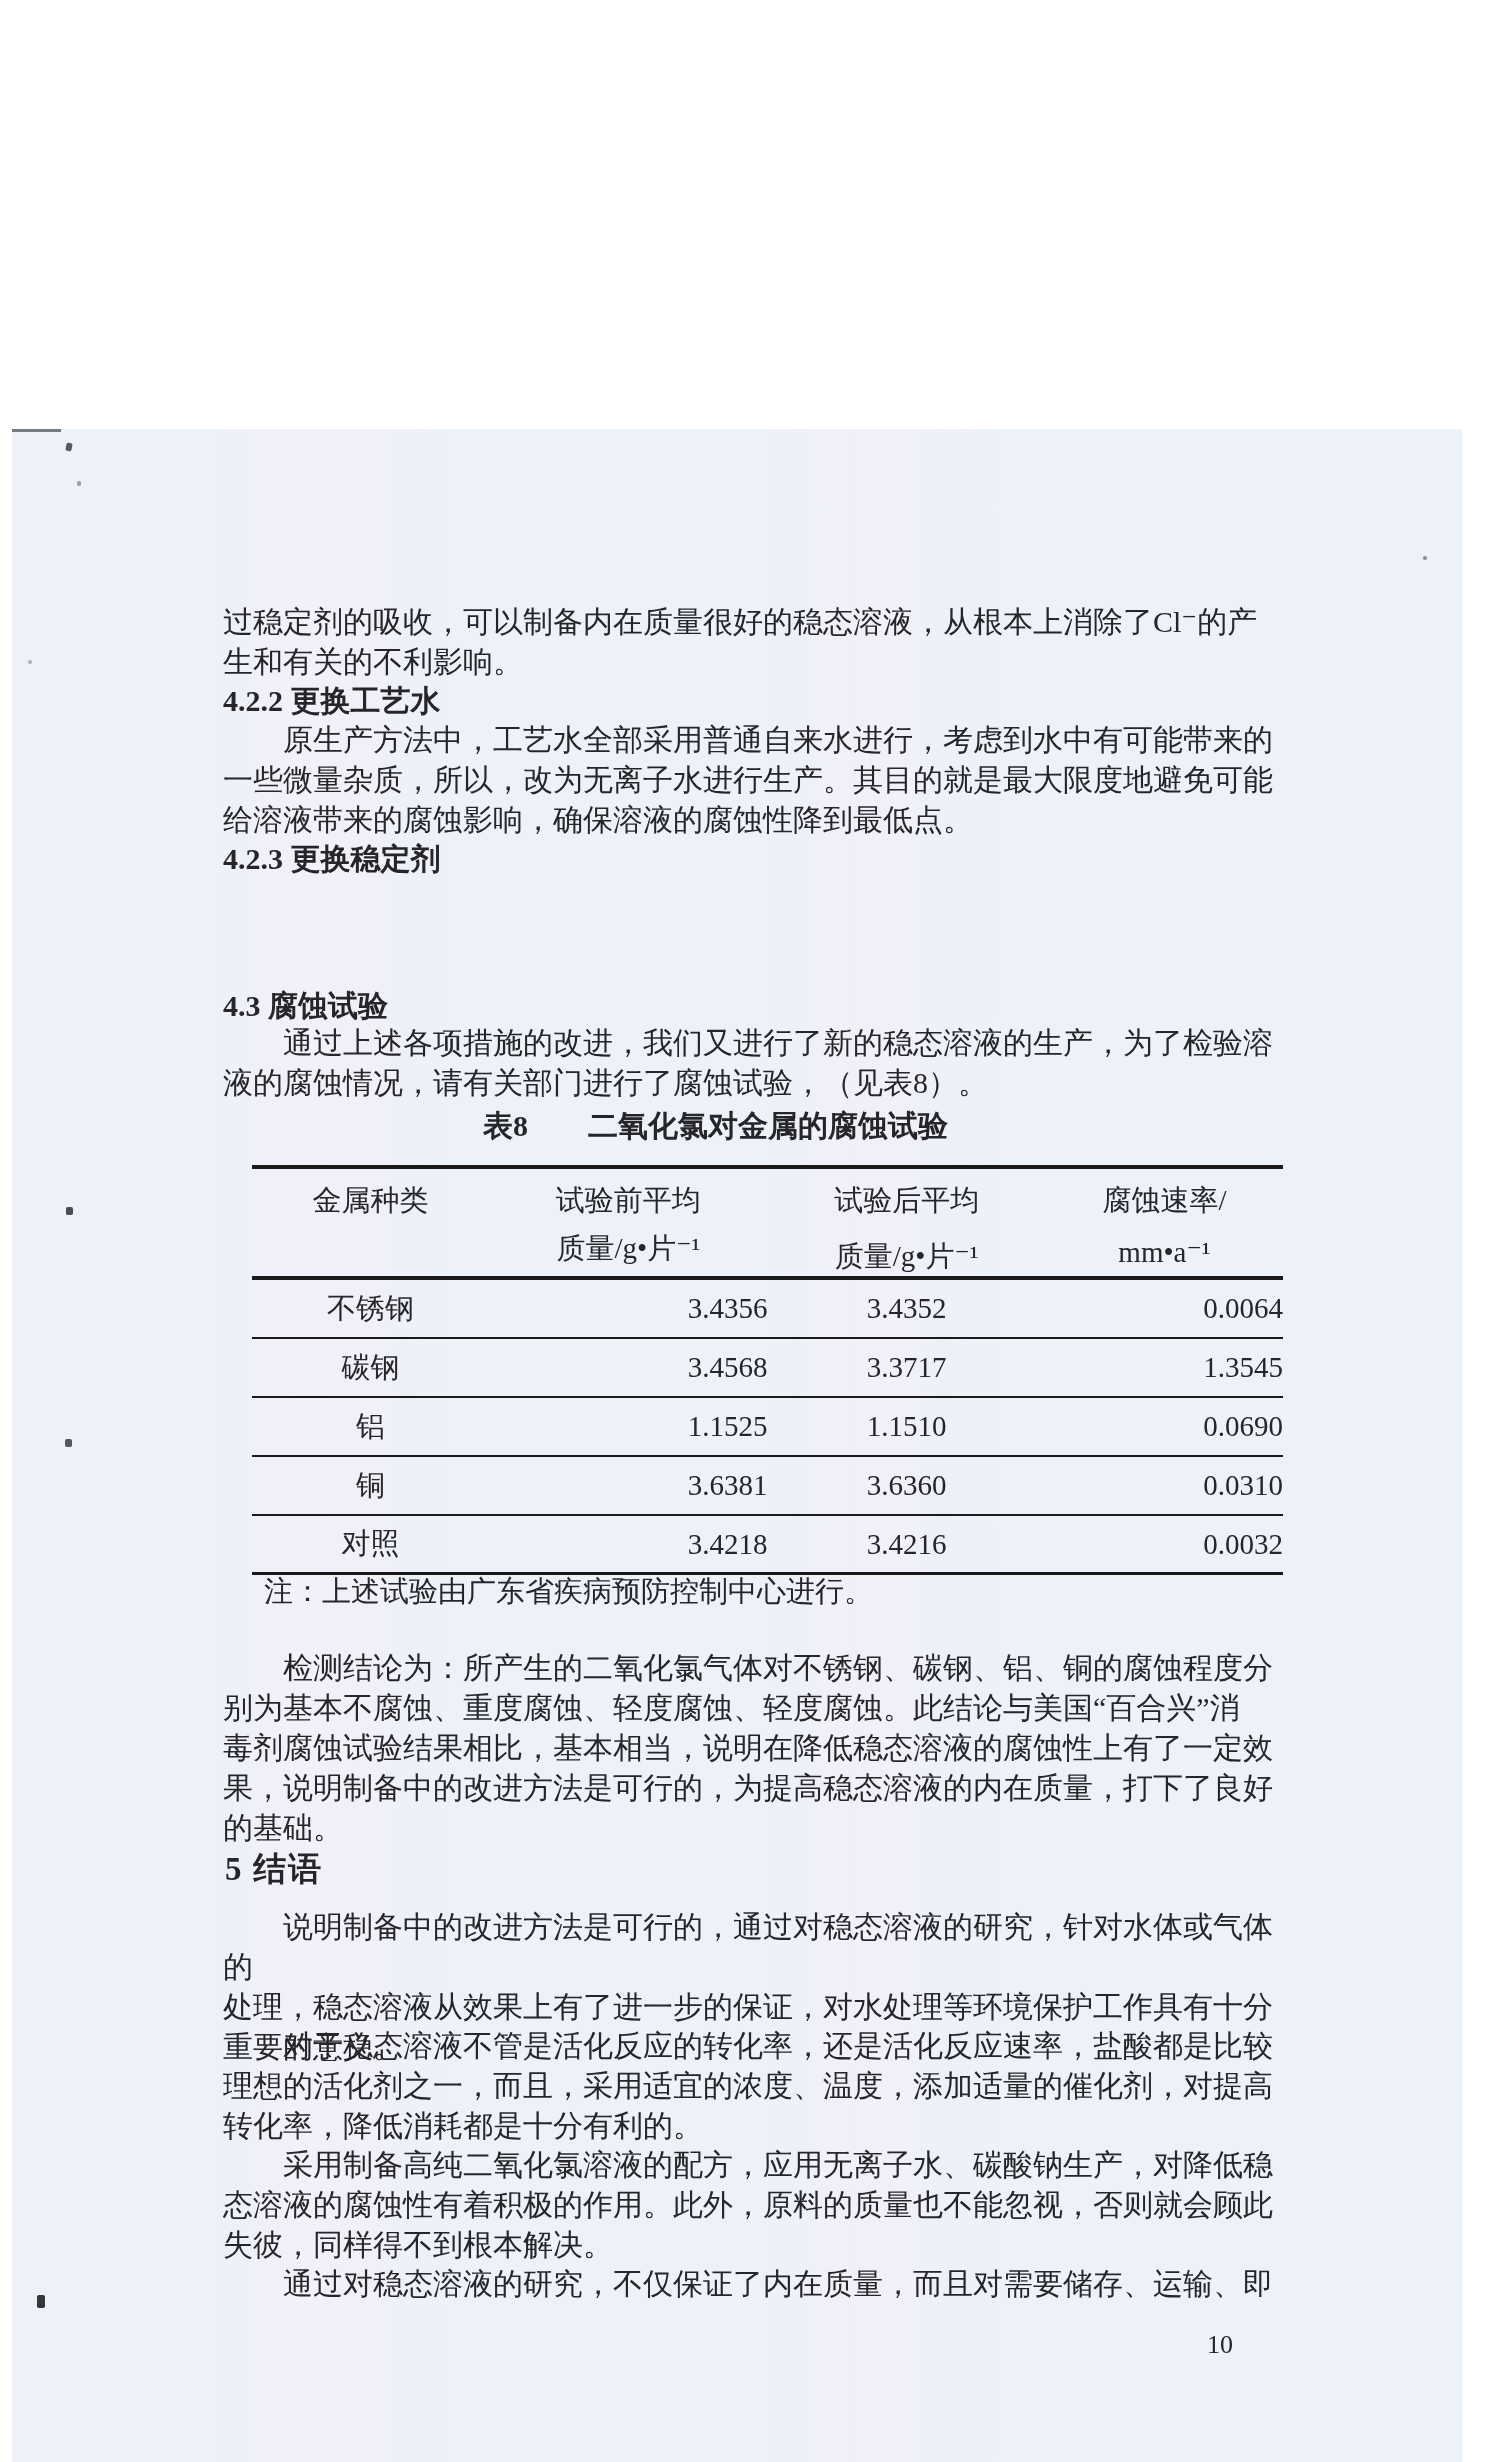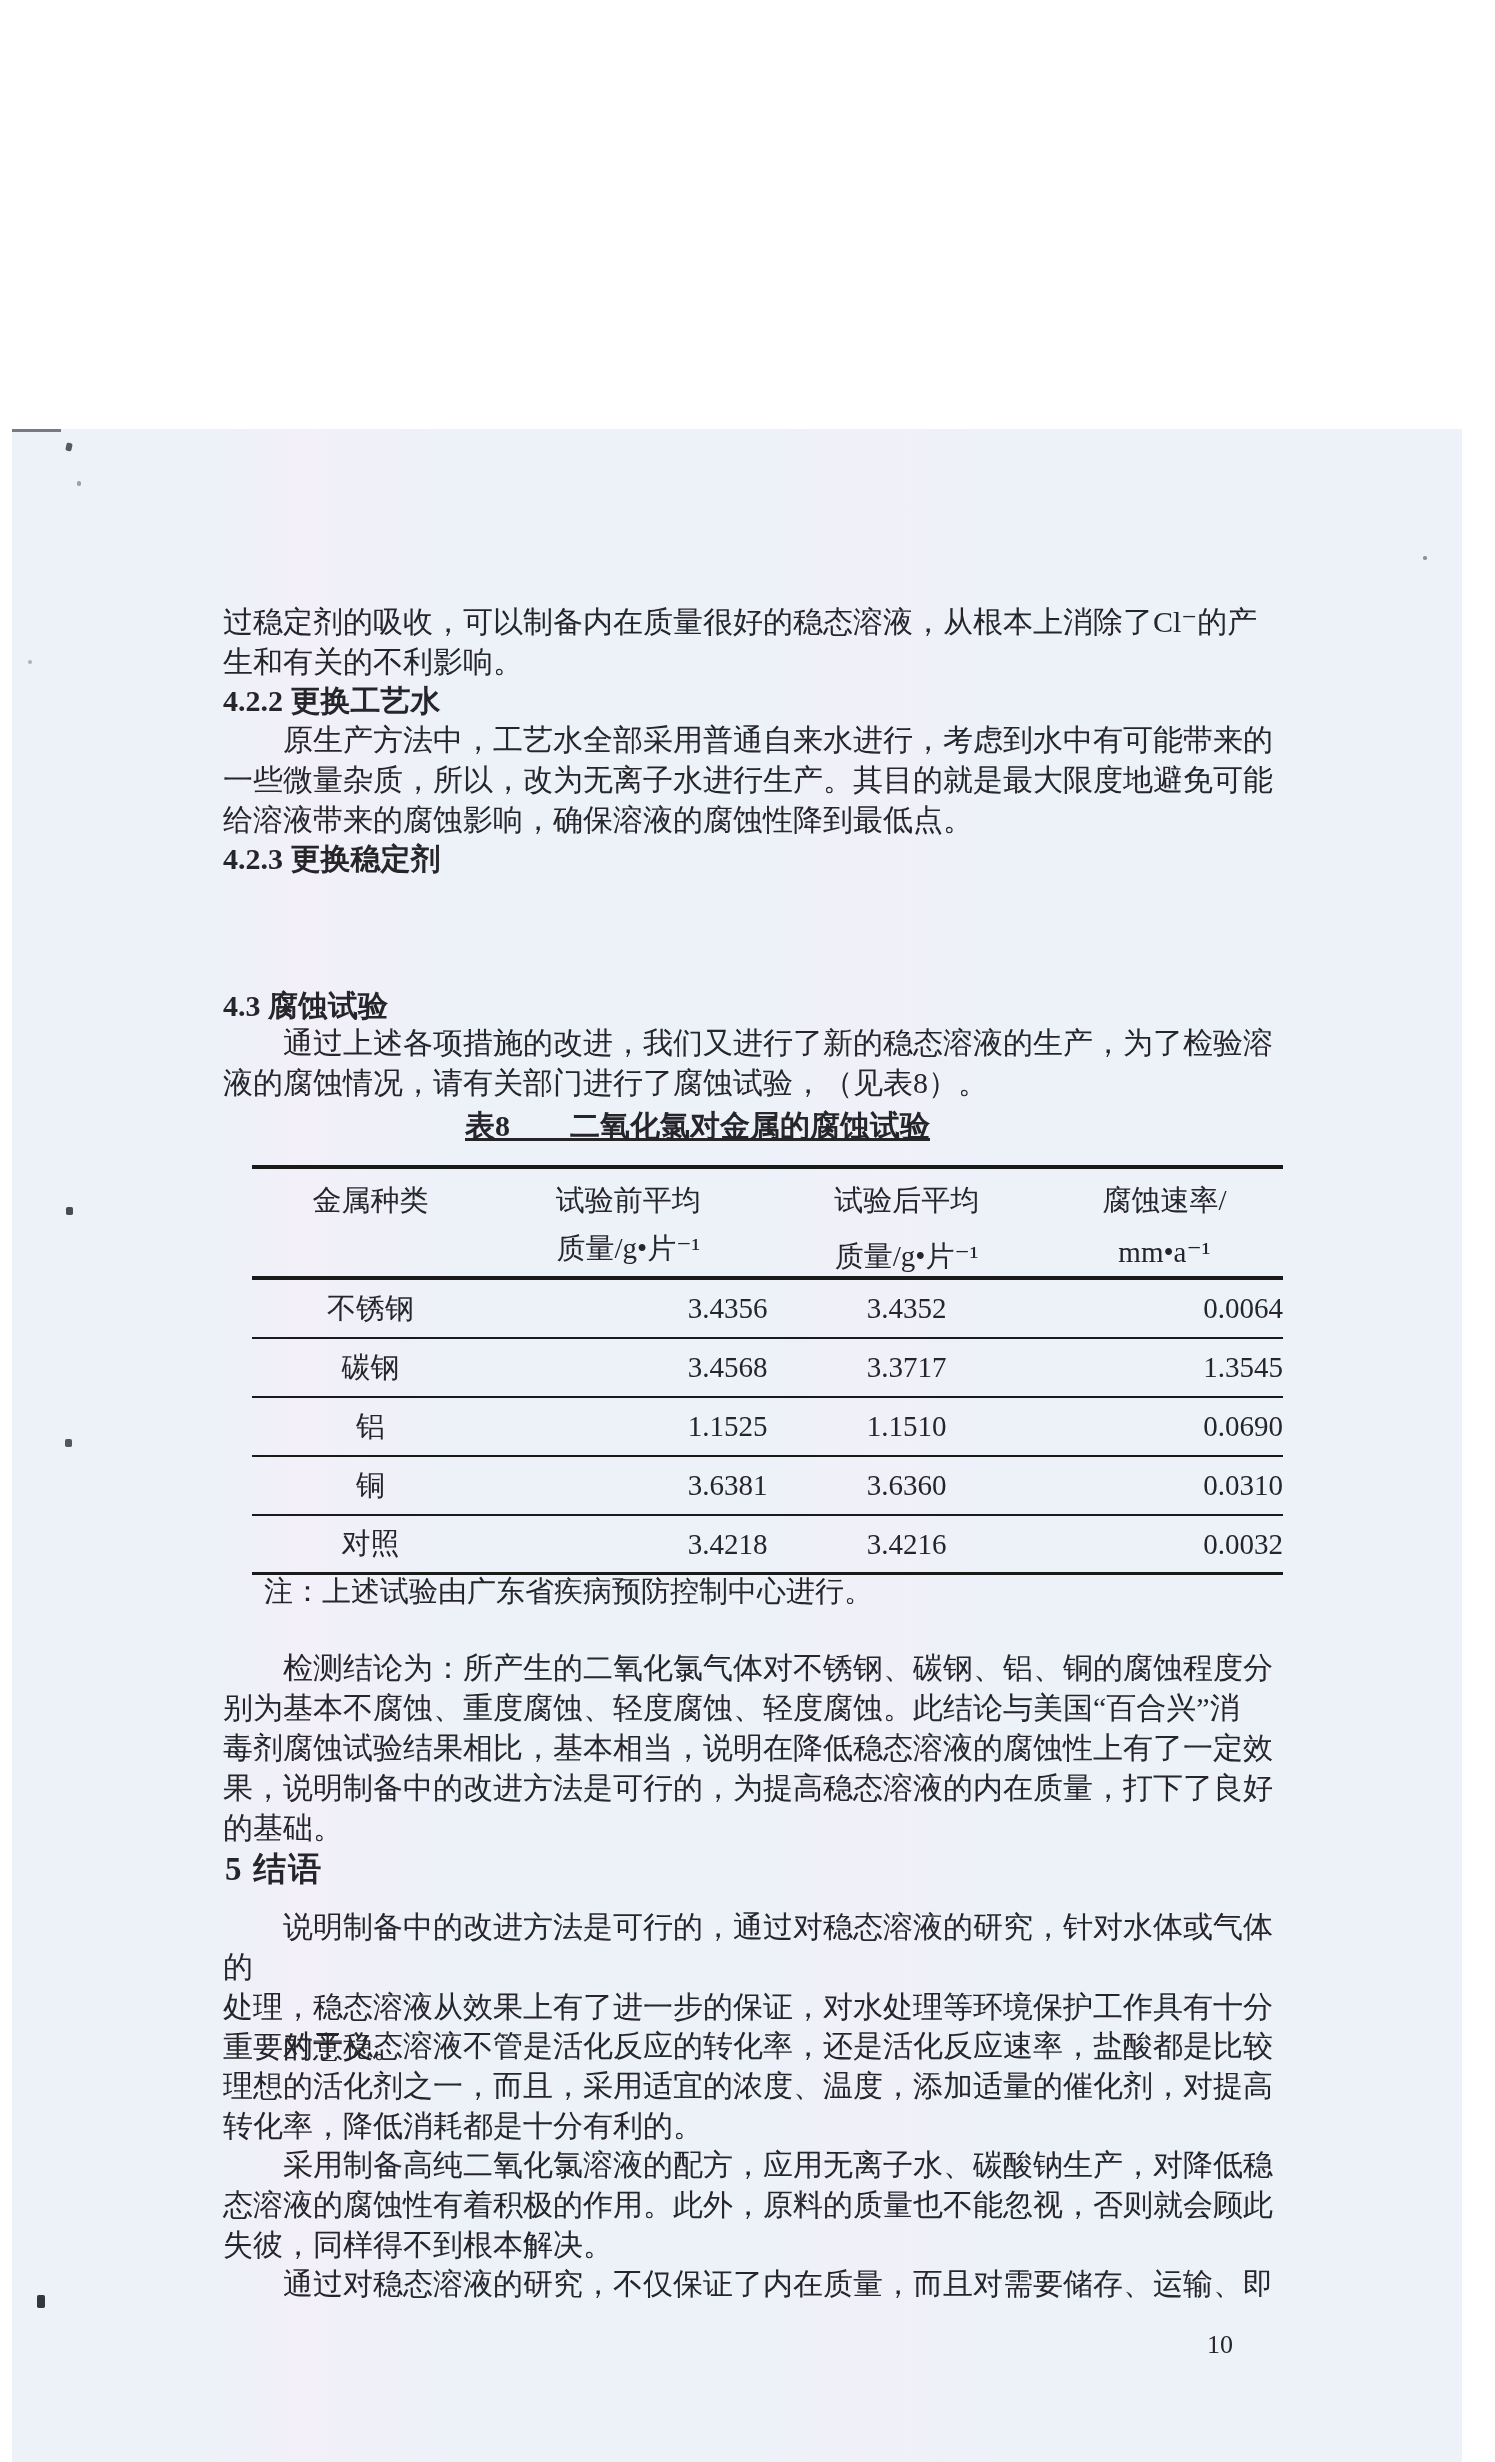--- a/index.html
+++ b/index.html
@@ -29,21 +29,21 @@
   .s6 { left:37px;  top:2295px; width:8px; height:13px; background:#35373b; }
   .s7 { left:1423px;top:556px;  width:4.4px; height:4.4px;  background:#8a8e98; }
 
   .txt {
     position:absolute; left:223px; width:1055px;
     font-size:30px; line-height:40px; white-space:pre-line;
     color:#26262a;
   }
   .heading { font-weight:bold; }
 
-  .caption { position:absolute; left:465px; top:1106px; font-size:30px; line-height:40px; font-weight:bold;text-decoration:underline; }
+  .caption { position:absolute; left:483px; top:1106px; font-size:30px; line-height:40px; font-weight:bold; }
 
   .tbl { position:absolute; left:252px; top:1155px; width:1031px; border-top:4.4px solid #1a1a1a; font-size:29px;margin-top:10px; }
   .thead { display:flex; height:111px; border-bottom:4.4px solid #1a1a1a; }
   .thead .col { display:flex; flex-direction:column; justify-content:space-between;
                 align-items:center; padding:12.3px 0 7px; }
   .thead .col.first { justify-content:flex-start; }
   .trow { display:flex; height:59px; align-items:center; border-bottom:2.6px solid #1a1a1a; }
   .trow.last { border-bottom:3.5px solid #1a1a1a; }
   .c1 { width:23%; text-align:center; }
   .c2 { width:27%; text-align:right; }

